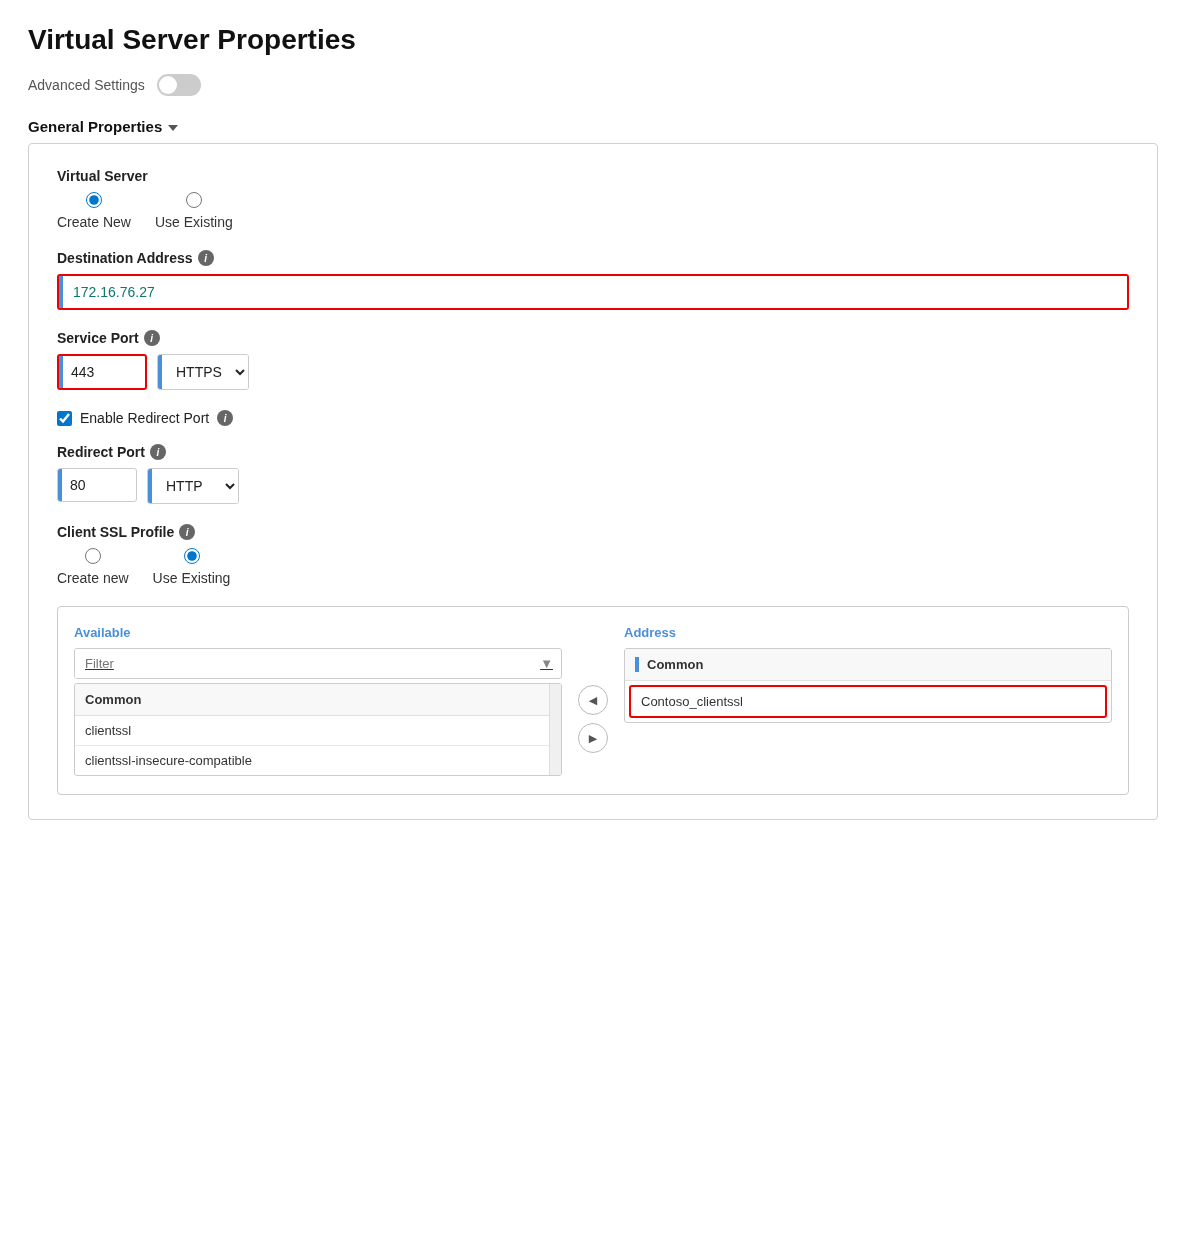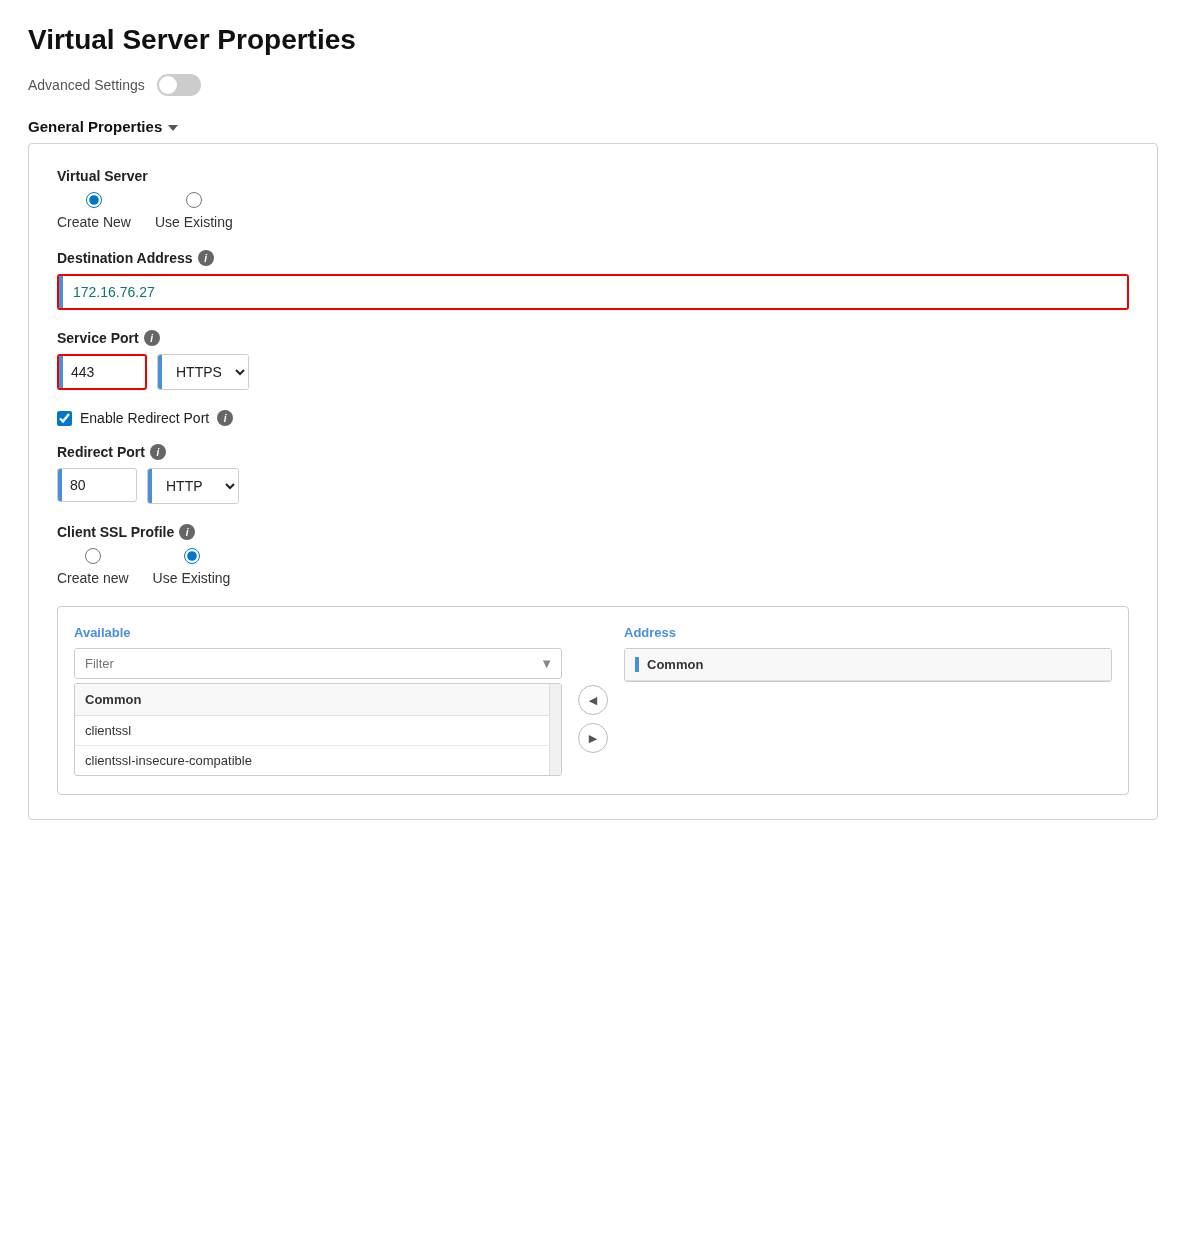--- a/index.html
+++ b/index.html
@@ -257,20 +257,21 @@
       font-weight: 600;
       margin-bottom: 8px;
     }
     .filter-row {
       display: flex;
       align-items: flex-end;
       border: 1px solid #ccc;
       border-radius: 3px;
       overflow: hidden;
       margin-bottom: 4px;
+      text-decoration: underline;
     }
     .filter-input {
       flex: 1;
       border: none;
       padding: 7px 10px;
       font-size: 13px;
       color: #aaa;
       outline: none;
     }
     .filter-icon {
@@ -519,20 +520,21 @@
         <button class="arrow-btn">▶</button>
       </div>
 
       <div class="ssl-col-selected">
         <div class="ssl-col-label">Address</div>
         <div class="selected-list">
           <div class="selected-group-header">
             <div class="selected-group-bar"></div>
             <span>Common</span>
           </div>
+          <div class="selected-item">Contoso_clientssl</div>
         </div>
       </div>
 
     </div>
 
   </div>
 
 </div>
 
 </body></html>

